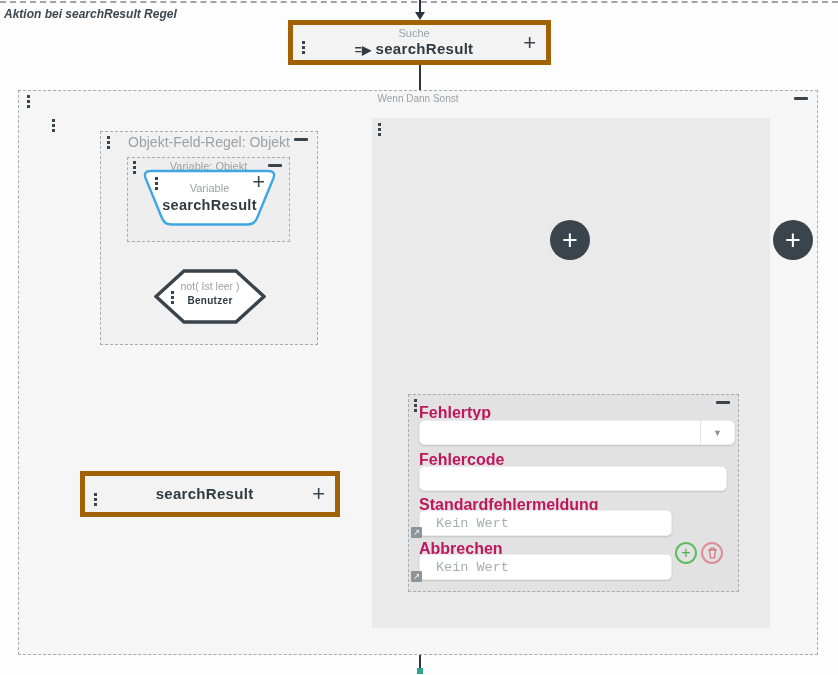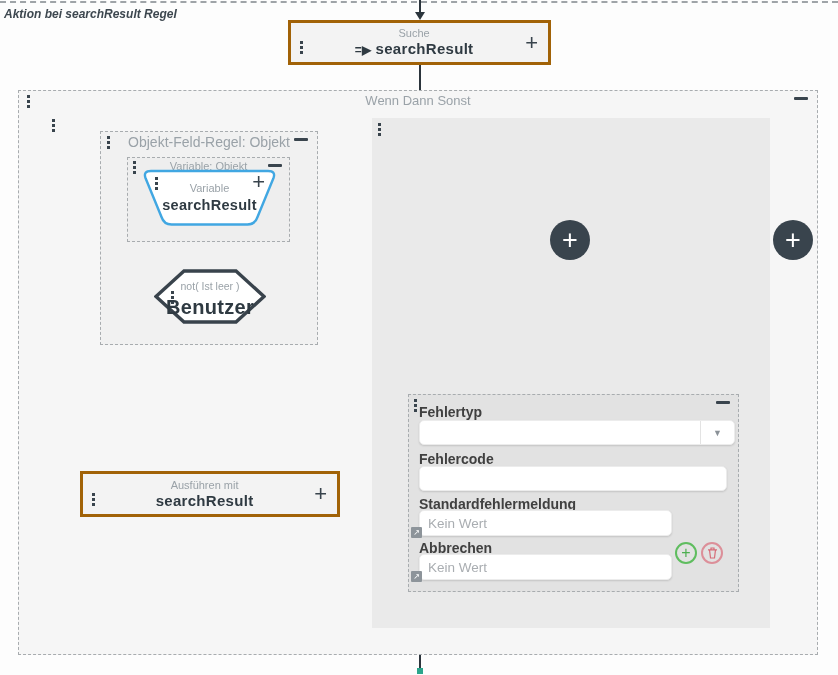--- a/index.html
+++ b/index.html
@@ -23,50 +23,50 @@
   .endpoint{width:6px;height:6px;background:#2ba58c;}
 
   
   .dots{width:3px;height:3px;background:#39444d;box-shadow:0 5px 0 #39444d,0 10px 0 #39444d;cursor:grab;}
 
   
   .minus{width:14px;height:3px;background:#39444d;border-radius:1px;cursor:pointer;}
 
   
   .action-box{
-    background:#f3f3f3;border:3px solid #a16207;box-sizing:border-box;
+    background:#f3f3f3;border:5px solid #a16207;box-sizing:border-box;
     display:flex;align-items:center;
   }
   .action-box .center{flex:1;text-align:center;line-height:1.15;}
   .node-title{font-size:11px;color:#9aa2a8;}
   .node-value{font-size:15px;font-weight:bold;color:#2f3a42;letter-spacing:.3px;}
   .assign-ic{font-size:12px;font-weight:bold;color:#2f3a42;margin-right:4px;}
   .plus-sm{font-size:22px;font-weight:300;color:#39444d;line-height:18px;cursor:pointer;}
 
   
   .group{border:1.5px dashed #a8acaf;box-sizing:border-box;}
-  .group-title{position:absolute;top:2px;left:0;right:0;text-align:center;font-size:13px;color:#9aa2a8;}
+  .group-title{position:absolute;top:2px;left:0;right:0;text-align:center;font-size:10px;color:#9aa2a8;}
 
   
   .big-plus{
     width:40px;height:40px;border-radius:50%;background:#39444d;color:#fff;
     display:flex;align-items:center;justify-content:center;
     font-size:27px;font-weight:300;cursor:pointer;line-height:1;
   }
 
   
-  .field-label{font-size:14px;font-weight:bold;color:#404040;}
+  .field-label{font-size:16px;font-weight:bold;color:#be185d;}
   .tb{
     background:#fff;border:1px solid #ececec;border-radius:5px;box-sizing:border-box;
     box-shadow:0 1px 2px rgba(0,0,0,.14);
   }
   .tb input{
     width:100%;height:100%;border:none;background:transparent;outline:none;
-    font-family:Liberation Sans, sans-serif;font-size:13.5px;color:#0369a1;
-    padding:0 8px;box-sizing:border-box;
+    font-family:Liberation Mono, monospace;font-size:13.5px;color:#0369a1;
+    padding:0 16px;box-sizing:border-box;
   }
   .tb input::placeholder{color:#a9adb1;opacity:1;}
   .combo{display:flex;align-items:stretch;cursor:pointer;}
   .combo .val{flex:1;}
   .combo .btn{width:33px;border-left:1px solid #e3e3e3;display:flex;align-items:center;justify-content:center;color:#8b9298;font-size:9px;}
   .link-badge{
     position:absolute;left:-9px;bottom:-3px;width:11px;height:11px;background:#8d949a;
     color:#fff;font-size:8px;line-height:11px;text-align:center;border-radius:1px;
   }
   .mini-circle{
@@ -151,21 +151,21 @@
   </div>
 </div>
 
 <div class="abs" style="left:154px;top:269px;width:112px;height:55px">
   <svg width="112" height="55" viewBox="0 0 112 55">
     <path d="M30 2 H82 L110 27.5 L82 53 H30 L2 27.5 Z" fill="#ffffff" stroke="#39434c" stroke-width="3.4"></path>
   </svg>
   <span class="dots abs" style="left:17px;top:22px"></span>
   <div class="abs" style="left:0;top:11px;width:112px;text-align:center;line-height:1.3">
     <div class="node-title" style="font-size:10.5px">not( Ist leer )</div>
-    <div class="node-value" style="font-size:20px">Benutzer</div>
+    <div class="node-value" style="font-size:10px">Benutzer</div>
   </div>
 </div>
 
 <div class="abs big-plus" style="left:550px;top:220px">+</div>
 <div class="abs big-plus" style="left:773px;top:220px">+</div>
 
 <div class="abs group" style="left:408px;top:394px;width:331px;height:198px;background:#e2e2e2">
   <span class="dots abs" style="left:5px;top:4px"></span>
   <span class="minus abs" style="right:8px;top:6px"></span>
 
@@ -196,17 +196,16 @@
   <div class="abs mini-circle mini-del" style="left:292px;top:147px">
     <svg width="11" height="12" viewBox="0 0 11 12">
       <path d="M1 2.8 H10 M4 2.8 V1 H7 V2.8 M2.5 2.8 L3.5 11 H7.5 L8.5 2.8" fill="none" stroke="#d66b77" stroke-width="1.2"></path>
     </svg>
   </div>
 </div>
 
 <div class="abs action-box" style="left:80px;top:471px;width:260px;height:46px">
   <span class="dots" style="margin-left:9px"></span>
   <div class="center">
-    <div class="node-title">Ausführen mit</div>
     <div class="node-value">searchResult</div>
   </div>
   <span class="plus-sm" style="margin-right:10px">+</span>
 </div>
 
 </body></html>

